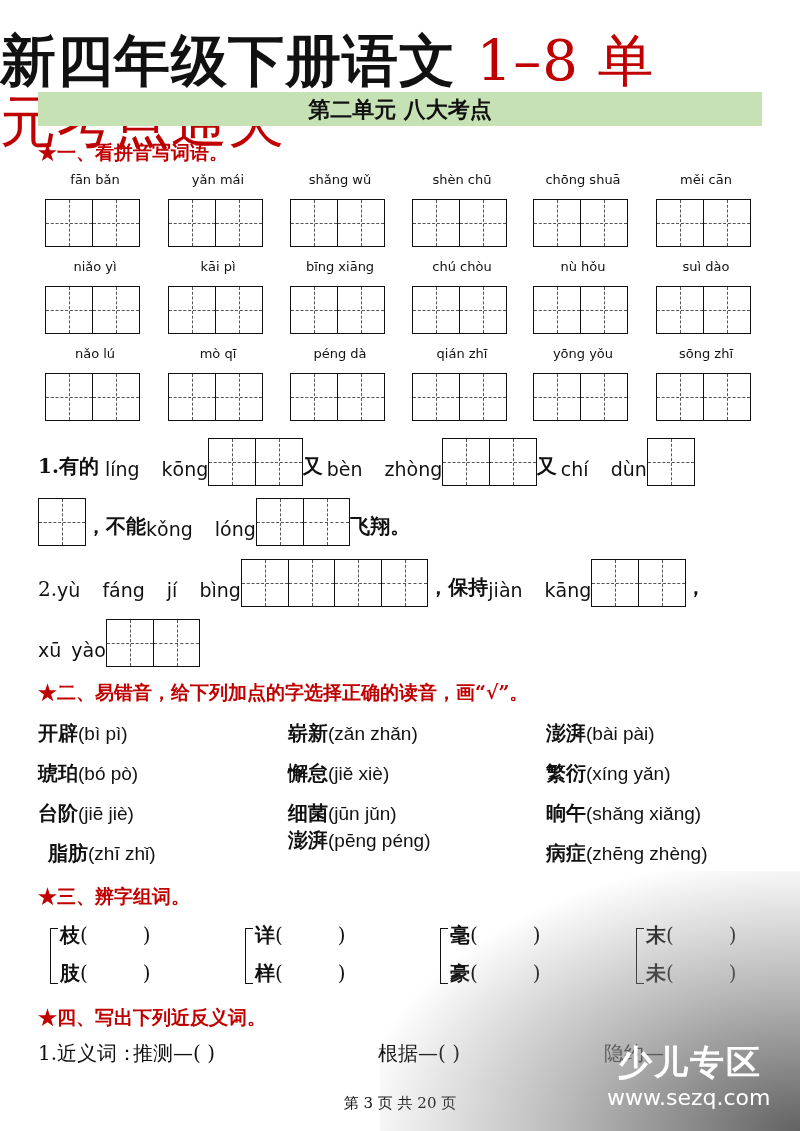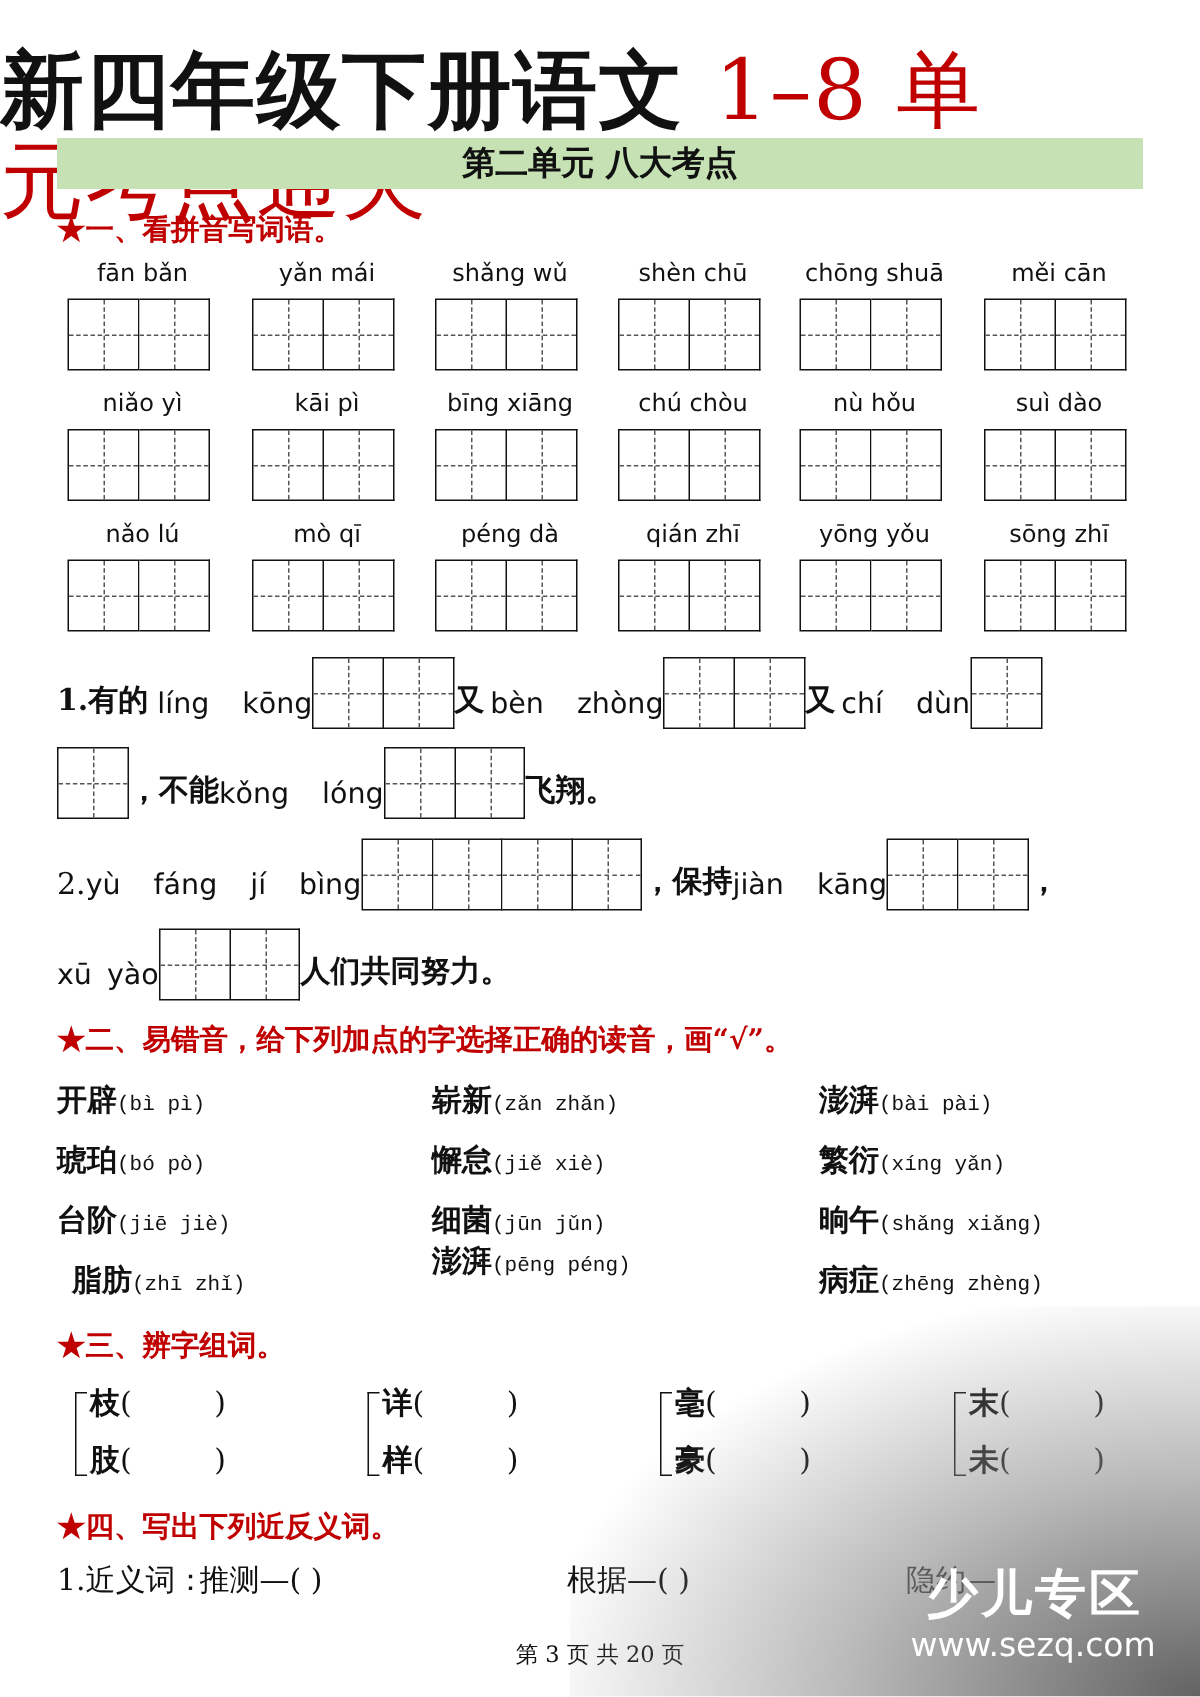--- a/index.html
+++ b/index.html
@@ -14,21 +14,21 @@
 
   .banner {
     position: absolute; left: 38px; top: 92px; width: 724px; height: 34px;
     background: #c6e2b5; text-align: center; font-size: 22px; line-height: 34px; font-weight: bold;
   }
 
   .section-head {
     position: absolute; left: 38px; font-size: 19px; color: #c00000; font-weight: bold;
   }
   .py-cell { position: absolute; width: 100px; }
-  .py-text { position: absolute; top: 0; width: 100px; text-align: center; font-family: "DejaVu Sans", sans-serif; font-size: 16px; white-space: nowrap; }
+  .py-text { position: absolute; top: 0; width: 100px; text-align: center; font-family: "DejaVu Sans", sans-serif; font-size: 13px; white-space: nowrap; }
   .box2 { position: absolute; top: 27px; left: 0; display: flex; }
 
   .tian {
     position: relative; width: 48px; height: 48px; border: 1.5px solid #111;
     background:
       linear-gradient(#fff,#fff);
   }
   .tian + .tian { border-left: none; width: 46.5px; }
   .tian::before {
     content: ""; position: absolute; left: 50%; top: 0; bottom: 0; border-left: 1px dashed #555;
@@ -39,21 +39,21 @@
 
   .line { position: absolute; left: 38px; font-size: 20px; white-space: nowrap; display: flex; align-items: flex-end; }
   .line .py { font-family: "DejaVu Sans", sans-serif; font-size: 19px; margin-right: 22px; }
   .line .py.tight { margin-right: 0; margin-top: 44px; }
   .line .zh { font-weight: bold; }
   .line .boxes { display: flex; }
 
   .pron-grid { position: absolute; left: 38px; width: 740px; }
   .pron-item { position: absolute; font-size: 20px; white-space: nowrap; }
   .pron-item .word { font-weight: bold; }
-  .pron-item .opts { font-family: Liberation Mono, monospace; font-size: 14px; }
+  .pron-item .opts { font-family: Liberation Sans, sans-serif; font-size: 19px; }
 
   .bian { position: absolute; top: 922px; font-size: 20px; }
   .bian .bracket { position: absolute; left: 0; top: 6px; width: 8px; height: 56px; border: 1.5px solid #111; border-right: none; }
   .bian .row { position: absolute; left: 10px; white-space: nowrap; font-weight: bold; }
   .bian .row .paren { font-weight: normal; }
 
   .syn { position: absolute; top: 1040px; left: 38px; font-size: 20px; white-space: nowrap; }
   .syn span { position: absolute; white-space: nowrap; }
 
   .footer { position: absolute; top: 1094px; left: 0; width: 800px; text-align: center; font-size: 15px; }
@@ -273,21 +273,20 @@
   <span class="zh" style="margin-bottom:6px;">，</span>
 </div>
 
 <div class="line" style="top:617px; height:50px;">
   <span class="py" style="margin-right:10px;margin-bottom:6px;">xū</span>
   <span class="py tight" style="margin-bottom:6px;">yào</span>
   <span class="boxes">
       <span class="tian"></span>
       <span class="tian"></span>
     </span>
-  <span class="zh" style="margin-bottom:6px;">人们共同努力。</span>
 </div>
 
 <div class="section-head" style="top:680px;">★二、易错音，给下列加点的字选择正确的读音，画“√”。</div>
 <div class="pron-grid" id="pron-grid" style="top:720px;">
     <div class="pron-item" style="left: 0px; top: 0px;"><span class="word">开辟</span><span class="opts">(bì  pì)</span></div>
     <div class="pron-item" style="left: 250px; top: 0px;"><span class="word">崭新</span><span class="opts">(zǎn  zhǎn)</span></div>
     <div class="pron-item" style="left: 508px; top: 0px;"><span class="word">澎湃</span><span class="opts">(bài  pài)</span></div>
     <div class="pron-item" style="left: 0px; top: 40px;"><span class="word">琥珀</span><span class="opts">(bó  pò)</span></div>
     <div class="pron-item" style="left: 250px; top: 40px;"><span class="word">懈怠</span><span class="opts">(jiě  xiè)</span></div>
     <div class="pron-item" style="left: 508px; top: 40px;"><span class="word">繁衍</span><span class="opts">(xíng  yǎn)</span></div>

